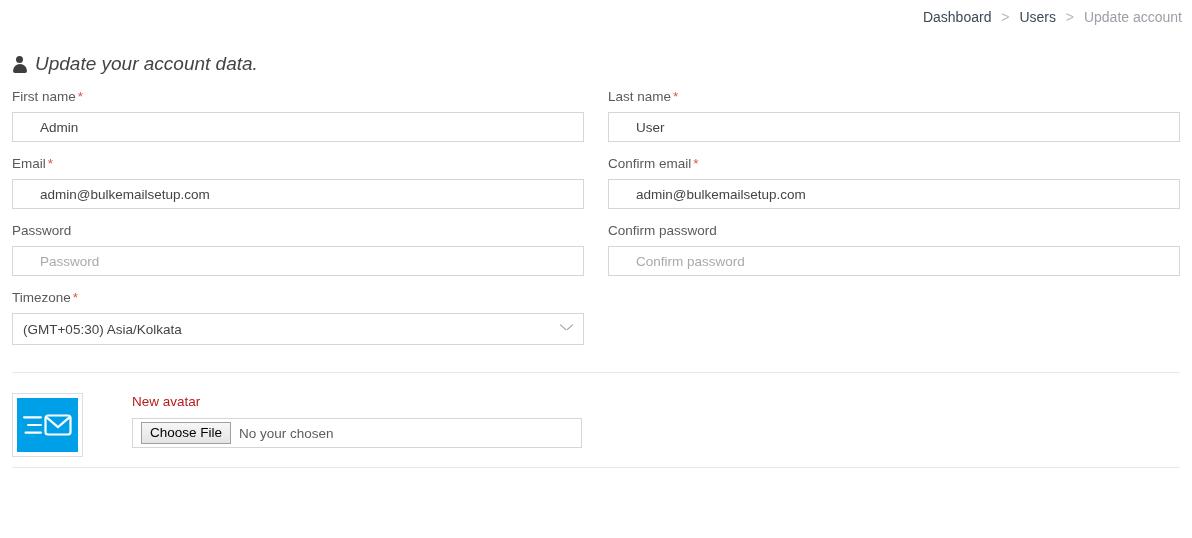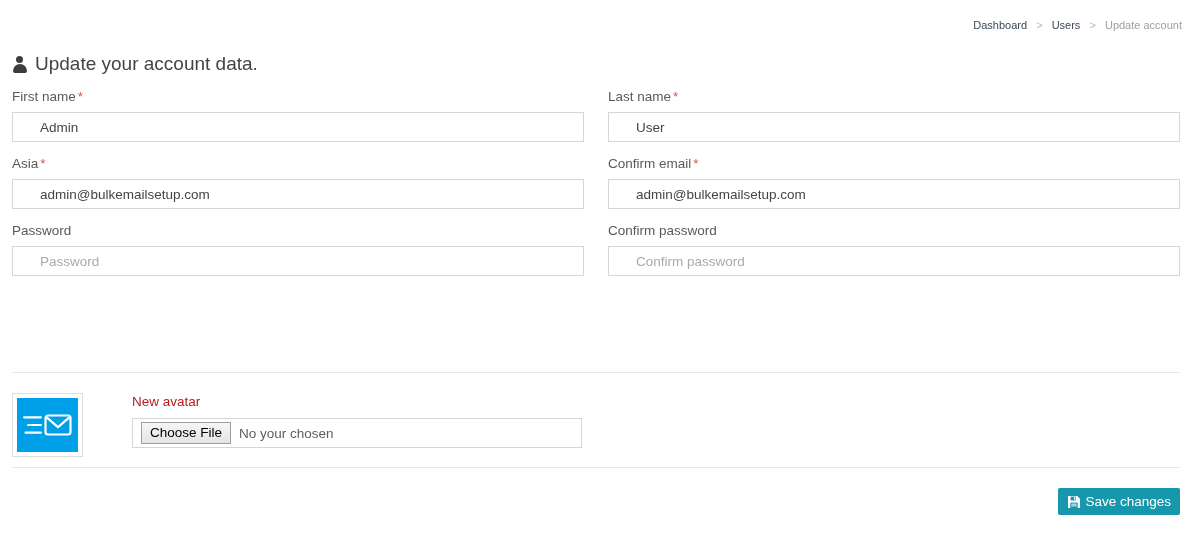--- a/index.html
+++ b/index.html
@@ -17,23 +17,23 @@
   .page {
     position: relative;
     width: 1192px;
     height: 538px;
     overflow: hidden;
   }
 
   
   .breadcrumb {
     position: absolute;
-    top: 16px;
+    top: 8px;
     right: 10px;
-    font-size: 11px;
+    font-size: 14px;
     line-height: 18px;
     white-space: nowrap;
   }
   .breadcrumb .crumb-link {
     color: #3c4858;
     text-decoration: none;
     cursor: pointer;
   }
   .breadcrumb .crumb-sep {
     color: #b4b9c0;
@@ -49,20 +49,21 @@
     top: 52px;
     left: 12px;
     font-size: 19px;
     font-weight: 400;
     line-height: 24px;
     color: #444444;
     display: flex;
     align-items: center;
     gap: 8px;
     margin: 0;
+    font-style: italic;
   }
   .user-icon {
     display: inline-block;
     width: 15px;
     height: 17px;
     position: relative;
     flex: none;
   }
   .user-icon::before {
     content: "";
@@ -302,21 +303,21 @@
         <label class="field-label">
           <span>Last name</span><span class="req">*</span>
         </label>
         <input class="control" type="text" value="User" style="">
       </div>
     </div>
 
     <div class="form-row">
       <div class="form-col field-block">
         <label class="field-label">
-          <span>Asia</span><span class="req">*</span>
+          <span>Email</span><span class="req">*</span>
         </label>
         <input class="control" type="text" value="admin@bulkemailsetup.com" style="">
       </div>
       <div class="form-col field-block">
         <label class="field-label">
           <span>Confirm email</span><span class="req">*</span>
         </label>
         <input class="control" type="text" value="admin@bulkemailsetup.com" style="">
       </div>
     </div>
@@ -330,20 +331,31 @@
       </div>
       <div class="form-col field-block">
         <label class="field-label">
           <span>Confirm password</span><span class="req"></span>
         </label>
         <input class="control" type="text" placeholder="Confirm password" style="">
       </div>
     </div>
 
     <div class="form-row">
+      <div class="form-col field-block">
+        <label class="field-label">
+          <span>Timezone</span><span class="req">*</span>
+        </label>
+        <div class="select-wrap">
+          <div class="select-box">
+            <span>(GMT+05:30) Asia/Kolkata</span>
+          </div>
+          <span class="chevron"></span>
+        </div>
+      </div>
     </div>
 
   </div>
 
   <div class="divider" id="divider-top"></div>
 
   <div class="avatar-section">
     <div class="avatar-frame">
       <div class="avatar-img">
         <svg class="env-svg" width="49" height="30" viewBox="0 0 49 30">
@@ -360,25 +372,14 @@
       <span class="avatar-label">New avatar</span>
       <div class="file-control">
         <button class="choose-file-btn">Choose File</button>
         <span class="file-status">No your chosen</span>
       </div>
     </div>
   </div>
 
   <div class="divider" id="divider-bottom"></div>
 
-  <button class="save-btn">
-    <svg class="save-icon" width="14" height="14" viewBox="0 0 14 14">
-      <path d="M1 1 h9.2 L13 3.8 V13 H1 Z" fill="#ffffff"></path>
-      <rect x="3.6" y="1.6" width="5.4" height="3.9" fill="#1797ab"></rect>
-      <rect x="7.1" y="2.1" width="1.3" height="2.9" fill="#ffffff"></rect>
-      <rect x="3.3" y="7.6" width="7.4" height="5.4" fill="#1797ab"></rect>
-      <rect x="4.3" y="8.7" width="5.4" height="0.9" fill="#ffffff"></rect>
-      <rect x="4.3" y="10.4" width="5.4" height="0.9" fill="#ffffff"></rect>
-    </svg>
-    <span class="save-label">Save changes</span>
-  </button>
 
 </div>
 
 </body></html>

